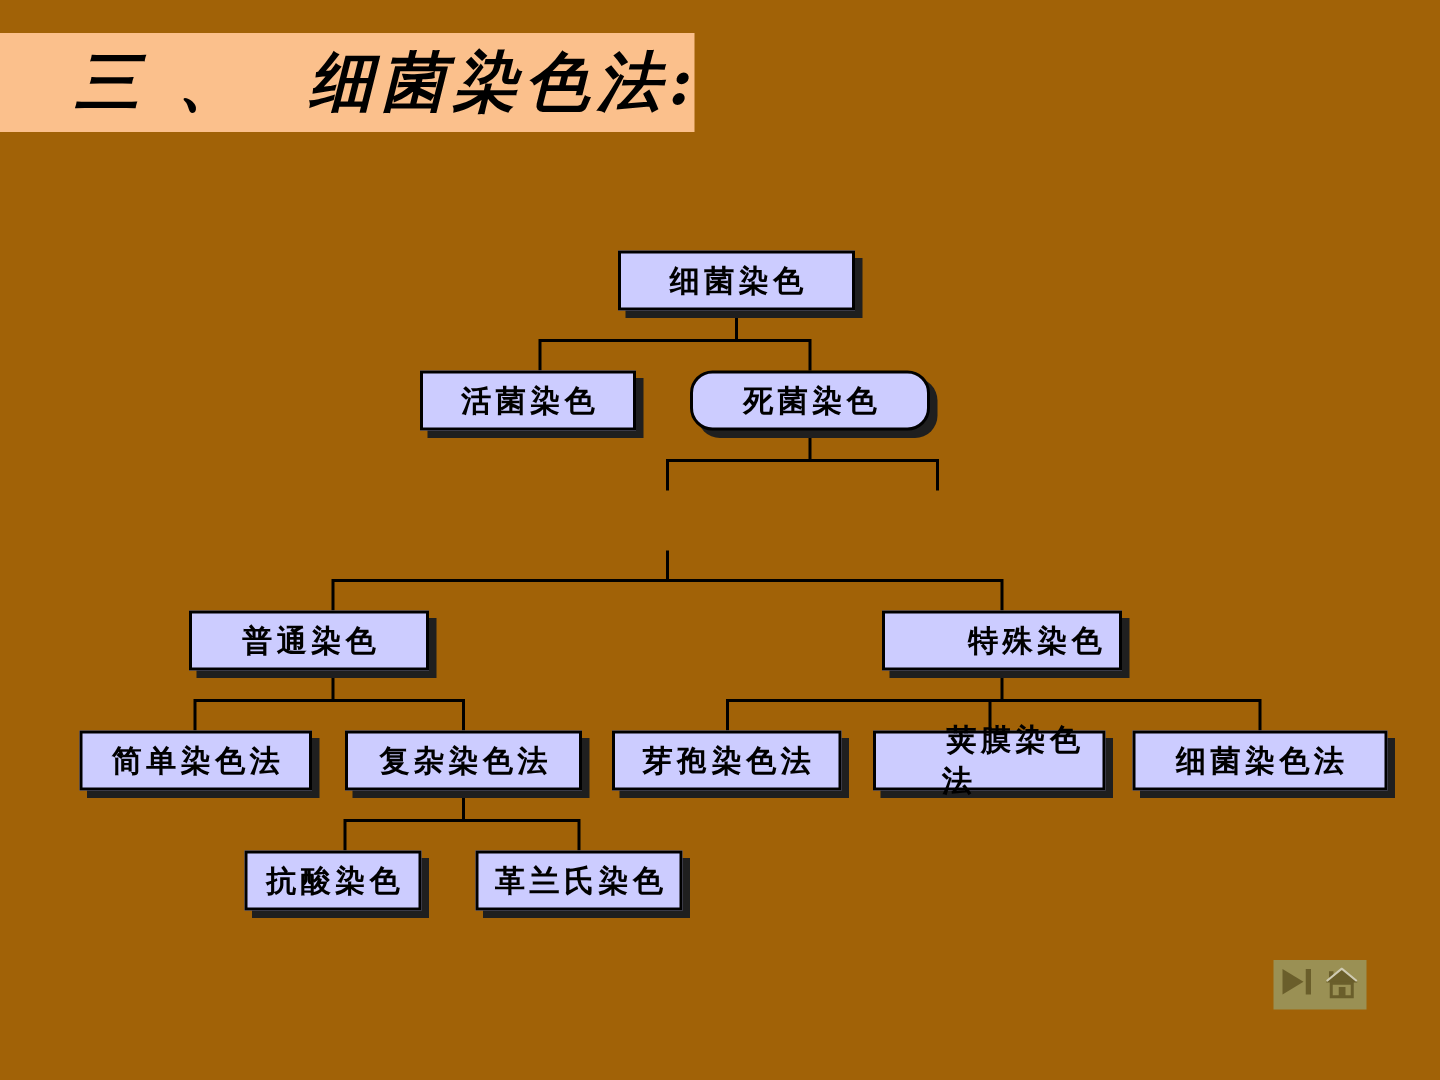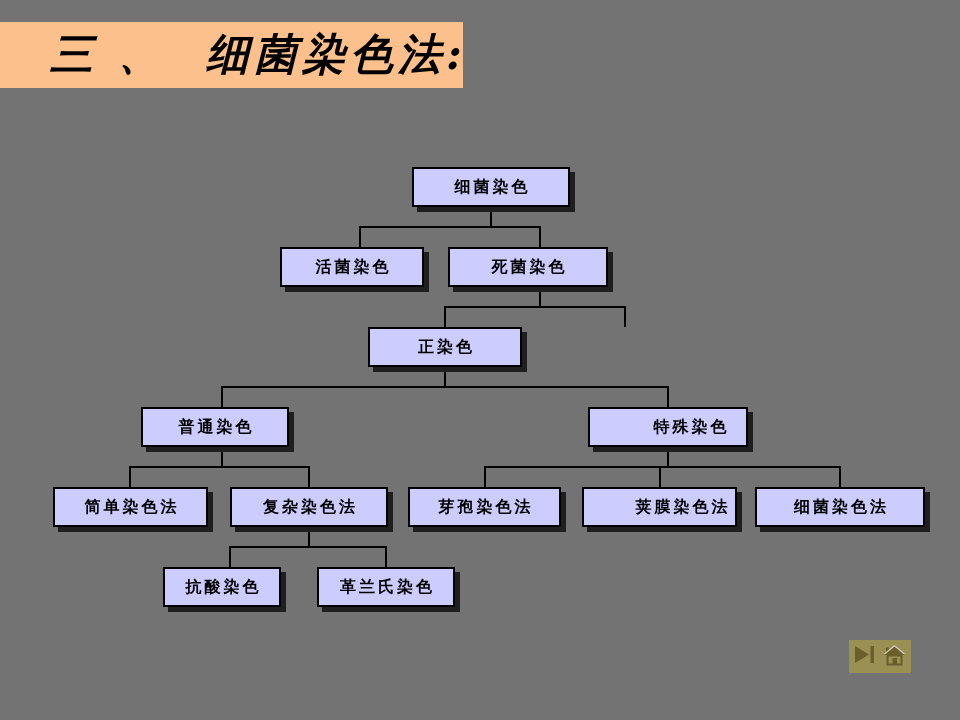--- a/index.html
+++ b/index.html
@@ -1,18 +1,18 @@
 <!DOCTYPE html>
 <html><head>
 <meta charset="utf-8">
 <style>
   html,body { margin:0; padding:0; }
   .slide {
     position:relative; width:960px; height:720px;
-    background:#737373; overflow:hidden;
+    background:#a16207; overflow:hidden;
     font-family:"DejaVu Serif", serif;
   }
   .title-banner {
     position:absolute; left:0; top:22px; width:463px; height:66px;
     background:#FBC08C;
     display:flex; align-items:center;
   }
   .title-banner .title-text {
     font-size:43px; font-weight:bold; font-style:italic;
     color:#000000; letter-spacing:5px;
@@ -21,21 +21,21 @@
   }
   svg.connectors {
     position:absolute; left:0; top:0; width:960px; height:720px;
     pointer-events:none;
   }
   .node {
     position:absolute; box-sizing:border-box; height:40px;
     background:#CCCCFF; border:2px solid #000000;
     box-shadow:5px 5px 0 #1F1F1F;
     display:flex; align-items:center; justify-content:center;
-    font-size:16px; font-weight:bold; color:#000000;
+    font-size:20px; font-weight:bold; color:#000000;
     letter-spacing:3px; text-indent:3px;
     font-family:"DejaVu Serif", serif;
   }
   .nav-panel {
     position:absolute; left:849px; top:640px; width:62px; height:33px;
     background:#9A9054;
     display:flex; align-items:center; justify-content:space-evenly;
   }
   .nav-btn {
     width:26px; height:26px; padding:0; margin:0;
@@ -57,25 +57,24 @@
     <path d="M540,287 L540,307 M445,327 L445,307 L625,307 L625,327" stroke="#000000" stroke-width="2" fill="none"></path>
     <path d="M445,367 L445,387 M222,407 L222,387 L668,387 L668,407" stroke="#000000" stroke-width="2" fill="none"></path>
     <path d="M222,447 L222,467 M130,487 L130,467 L309,467 L309,487" stroke="#000000" stroke-width="2" fill="none"></path>
     <path d="M668,447 L668,467 M485,487 L485,467 L840,467 L840,487 M660,467 L660,487" stroke="#000000" stroke-width="2" fill="none"></path>
     <path d="M309,527 L309,547 M230,567 L230,547 L386,547 L386,567" stroke="#000000" stroke-width="2" fill="none"></path>
   </svg>
 
   <div class="node" style="left:412px; top:167px; width:158px;">细菌染色</div>
 
   <div class="node" style="left:280px; top:247px; width:144px;">活菌染色</div>
-  <div class="node" style="left:448px; top:247px; width:160px;">死菌染色</div>
+  <div class="node" style="left:460px; top:247px; width:160px;border-radius:15px;">死菌染色</div>
 
-  <div class="node" style="left:368px; top:327px; width:154px;">正染色</div>
 
-  <div class="node" style="left:141px; top:407px; width:148px;">普通染色</div>
+  <div class="node" style="left:126px; top:407px; width:160px;">普通染色</div>
   <div class="node" style="left:588px; top:407px; width:160px;padding-left:44px;">特殊染色</div>
 
   <div class="node" style="left:53px; top:487px; width:155px;">简单染色法</div>
   <div class="node" style="left:408px; top:487px; width:153px;">芽孢染色法</div>
   <div class="node" style="left:230px; top:487px; width:158px;">复杂染色法</div>
   <div class="node" style="left:582px; top:487px; width:155px;padding-left:44px;">荚膜染色法</div>
   <div class="node" style="left:755px; top:487px; width:170px;">细菌染色法</div>
 
   <div class="node" style="left:163px; top:567px; width:118px;">抗酸染色</div>
   <div class="node" style="left:317px; top:567px; width:138px;text-align:right;">革兰氏染色</div>

